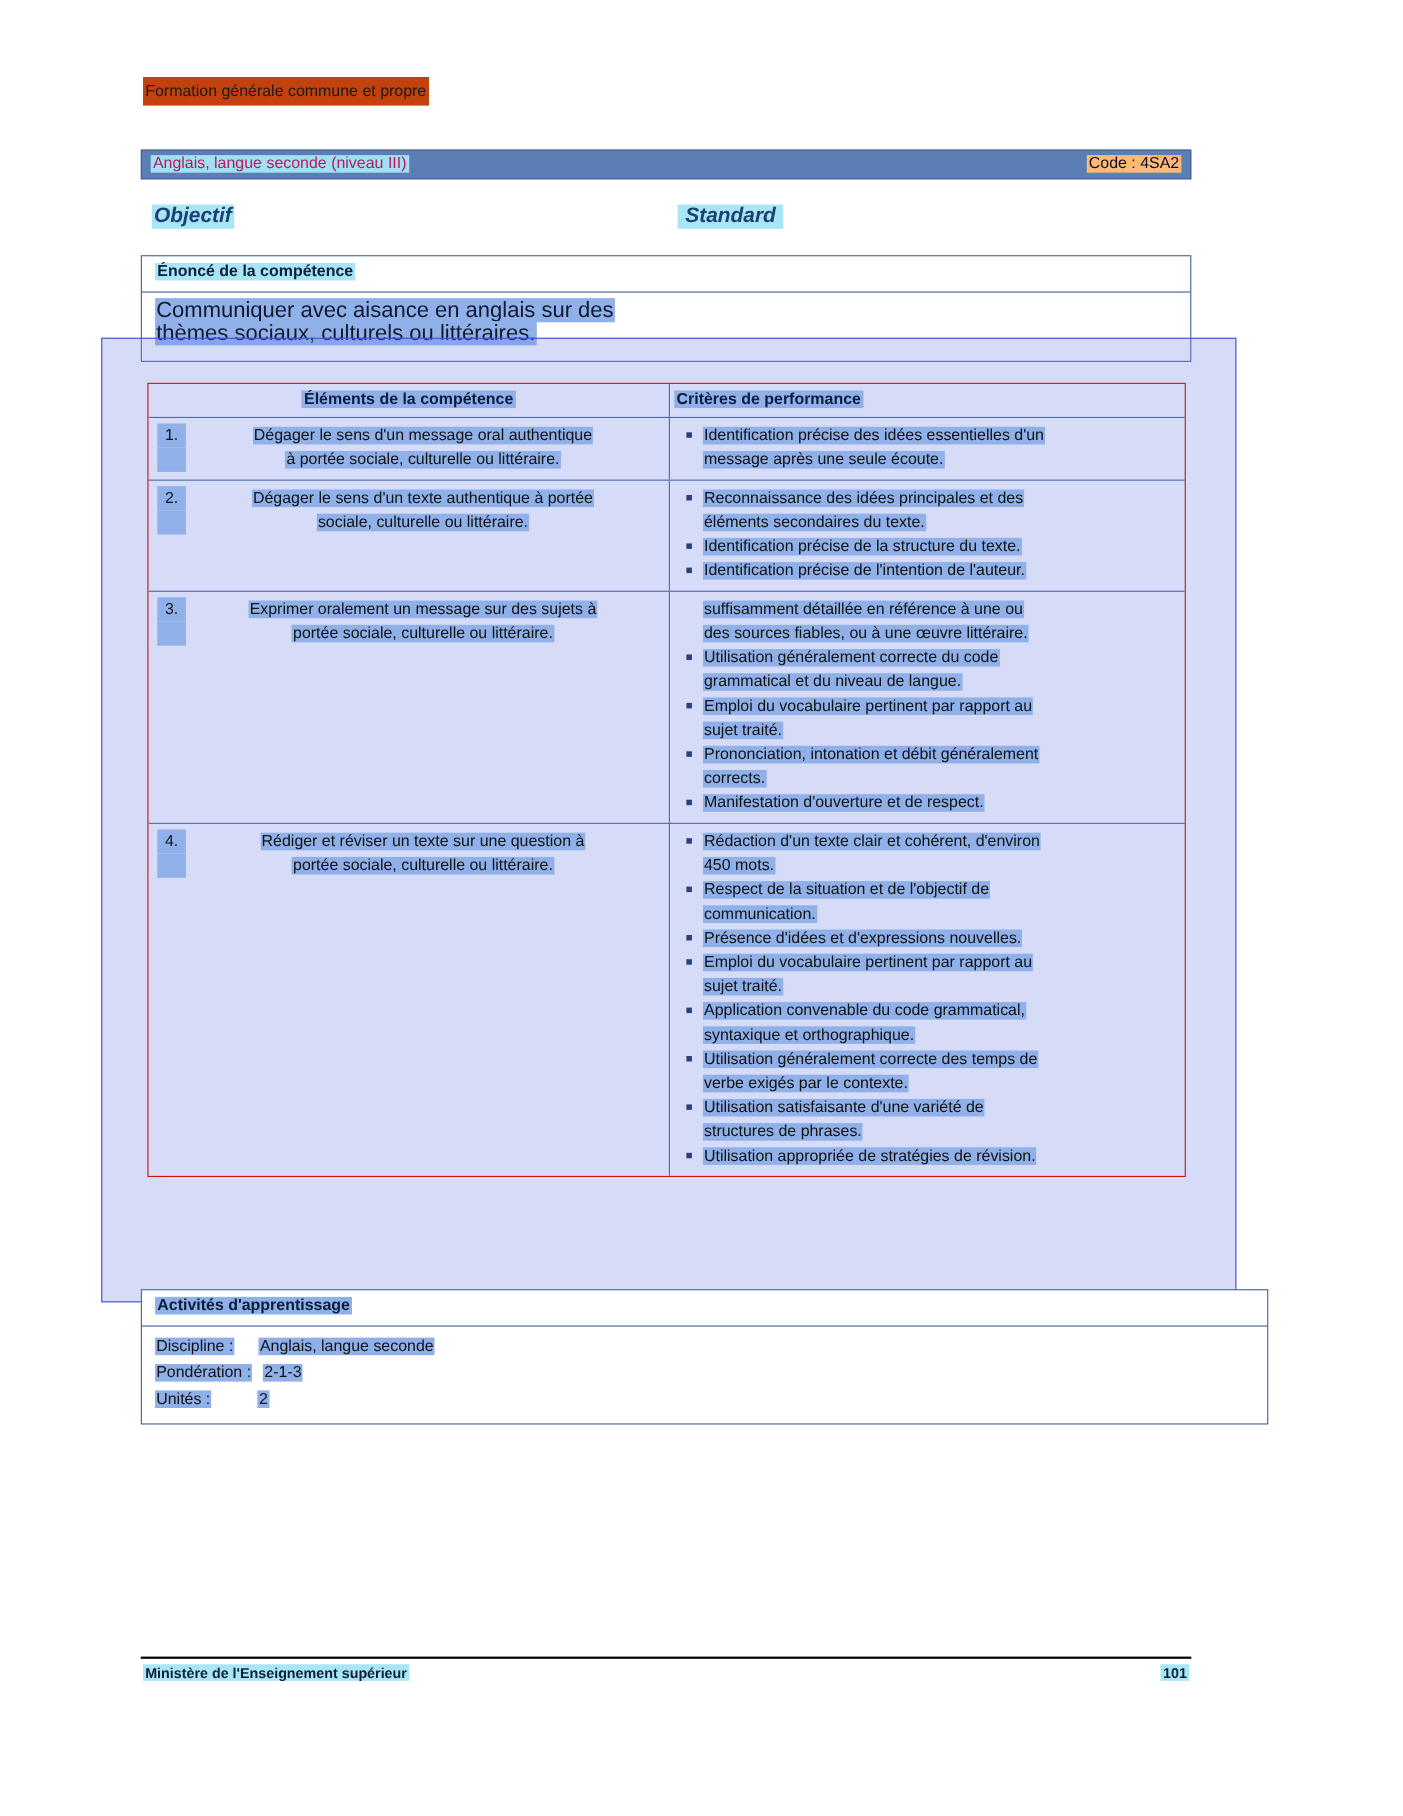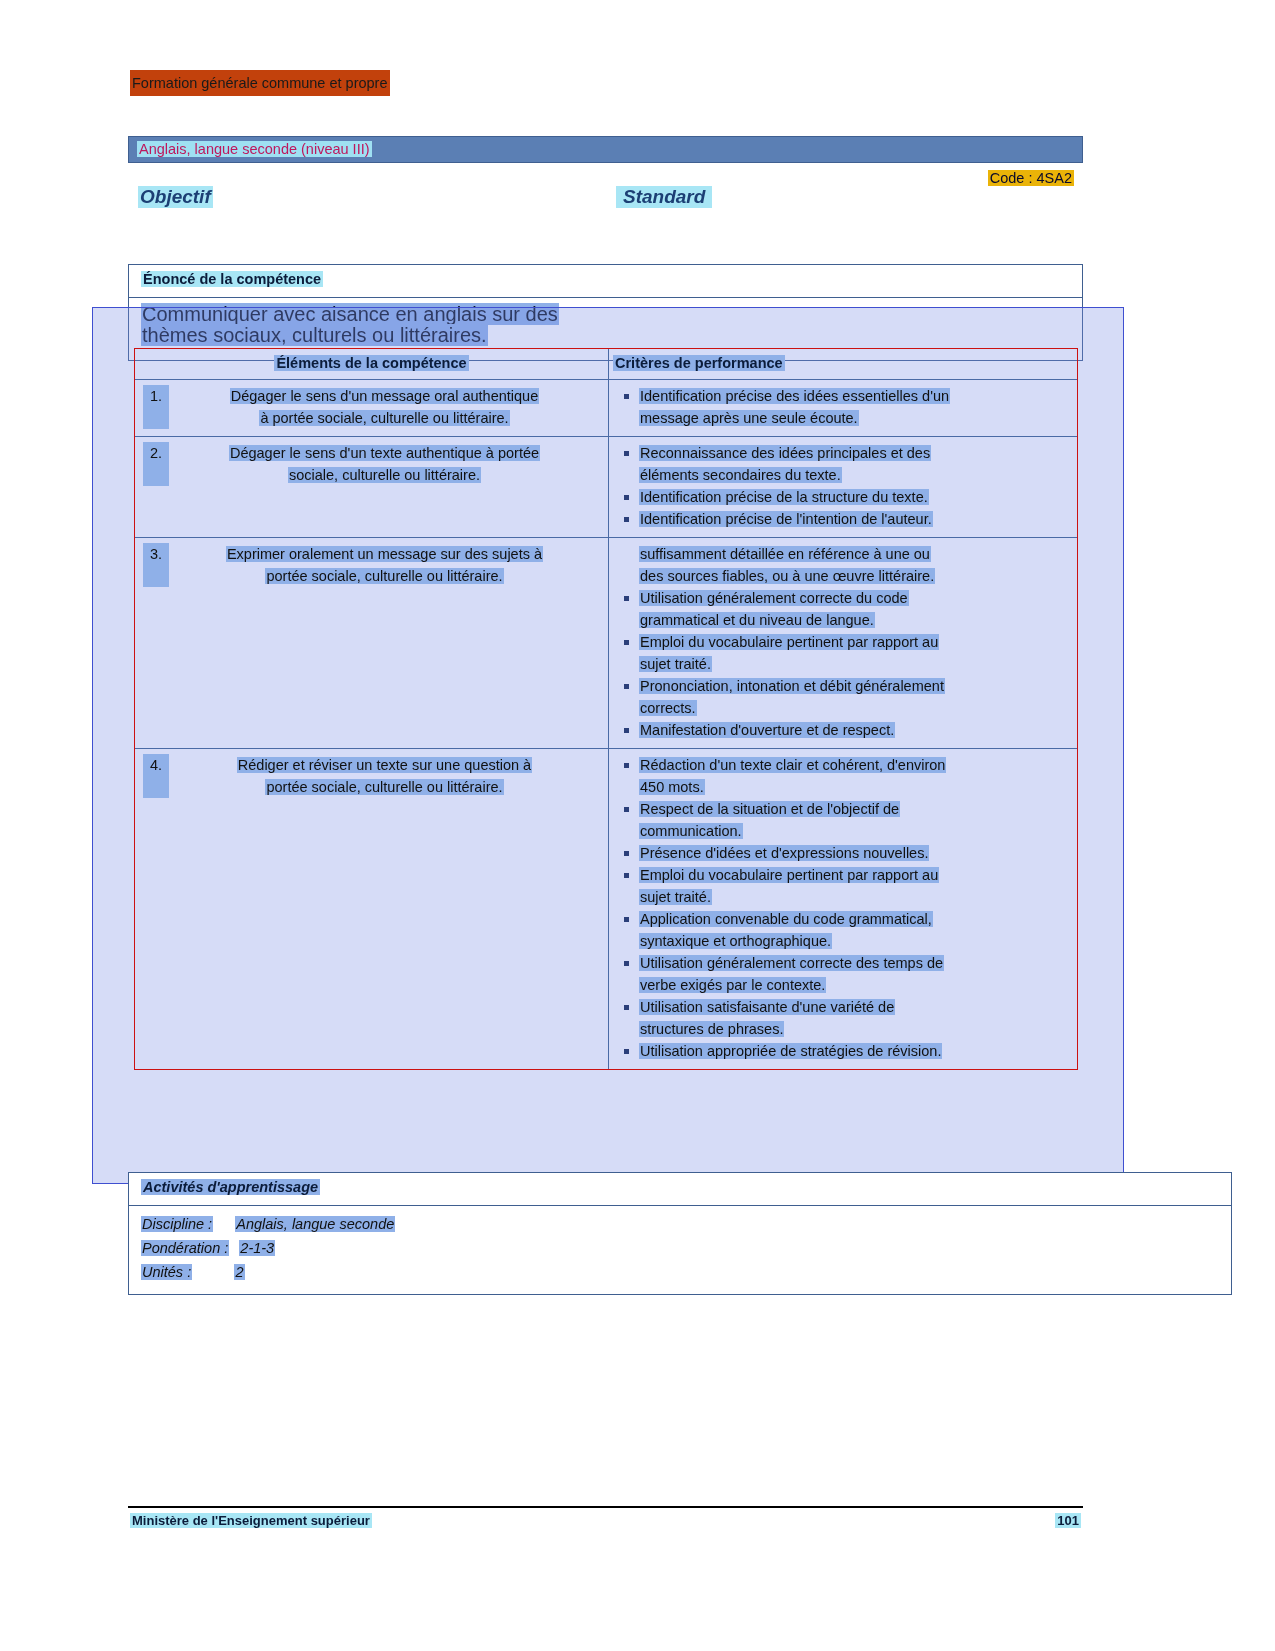--- a/index.html
+++ b/index.html
@@ -54,24 +54,23 @@
     background: #9fe0f2;
     padding: 0 2px;
     white-space: nowrap;
   }
   .title-bar .tb-right {
     position: absolute;
     right: 8px;
     top: 4px;
     font-size: 14.5px;
     color: #0a0a2a;
-    background: #eab308;
+    background: #fdba74;
     padding: 0 2px;
     white-space: nowrap;
-    margin-top: 29px;
   }
 
   
   .obj-row {
     position: absolute;
     left: 128px;
     top: 186px;
     width: 955px;
     height: 24px;
   }
@@ -100,21 +99,20 @@
 
   
   .enonce-box {
     position: absolute;
     left: 128px;
     top: 232px;
     width: 955px;
     border: 1.5px solid #3f5f90;
     box-sizing: border-box;
     background: #ffffff;
-    margin-top: 32px;
   }
   .enonce-head {
     height: 32px;
     border-bottom: 1.5px solid #3f5f90;
     position: relative;
   }
   .enonce-head span {
     position: absolute;
     left: 12px;
     top: 6px;
@@ -239,25 +237,24 @@
     padding: 0 1px;
     box-decoration-break: clone;
     -webkit-box-decoration-break: clone;
   }
 
   
   .act-box {
     position: absolute;
     left: 128px;
     top: 1172px;
-    width: 1104px;
+    width: 1025px;
     border: 1.5px solid #3f5f90;
     box-sizing: border-box;
     background: #ffffff;
-    font-style: italic;
   }
   .act-head {
     height: 32px;
     border-bottom: 1.5px solid #3f5f90;
     position: relative;
   }
   .act-head span {
     position: absolute;
     left: 12px;
     top: 6px;

